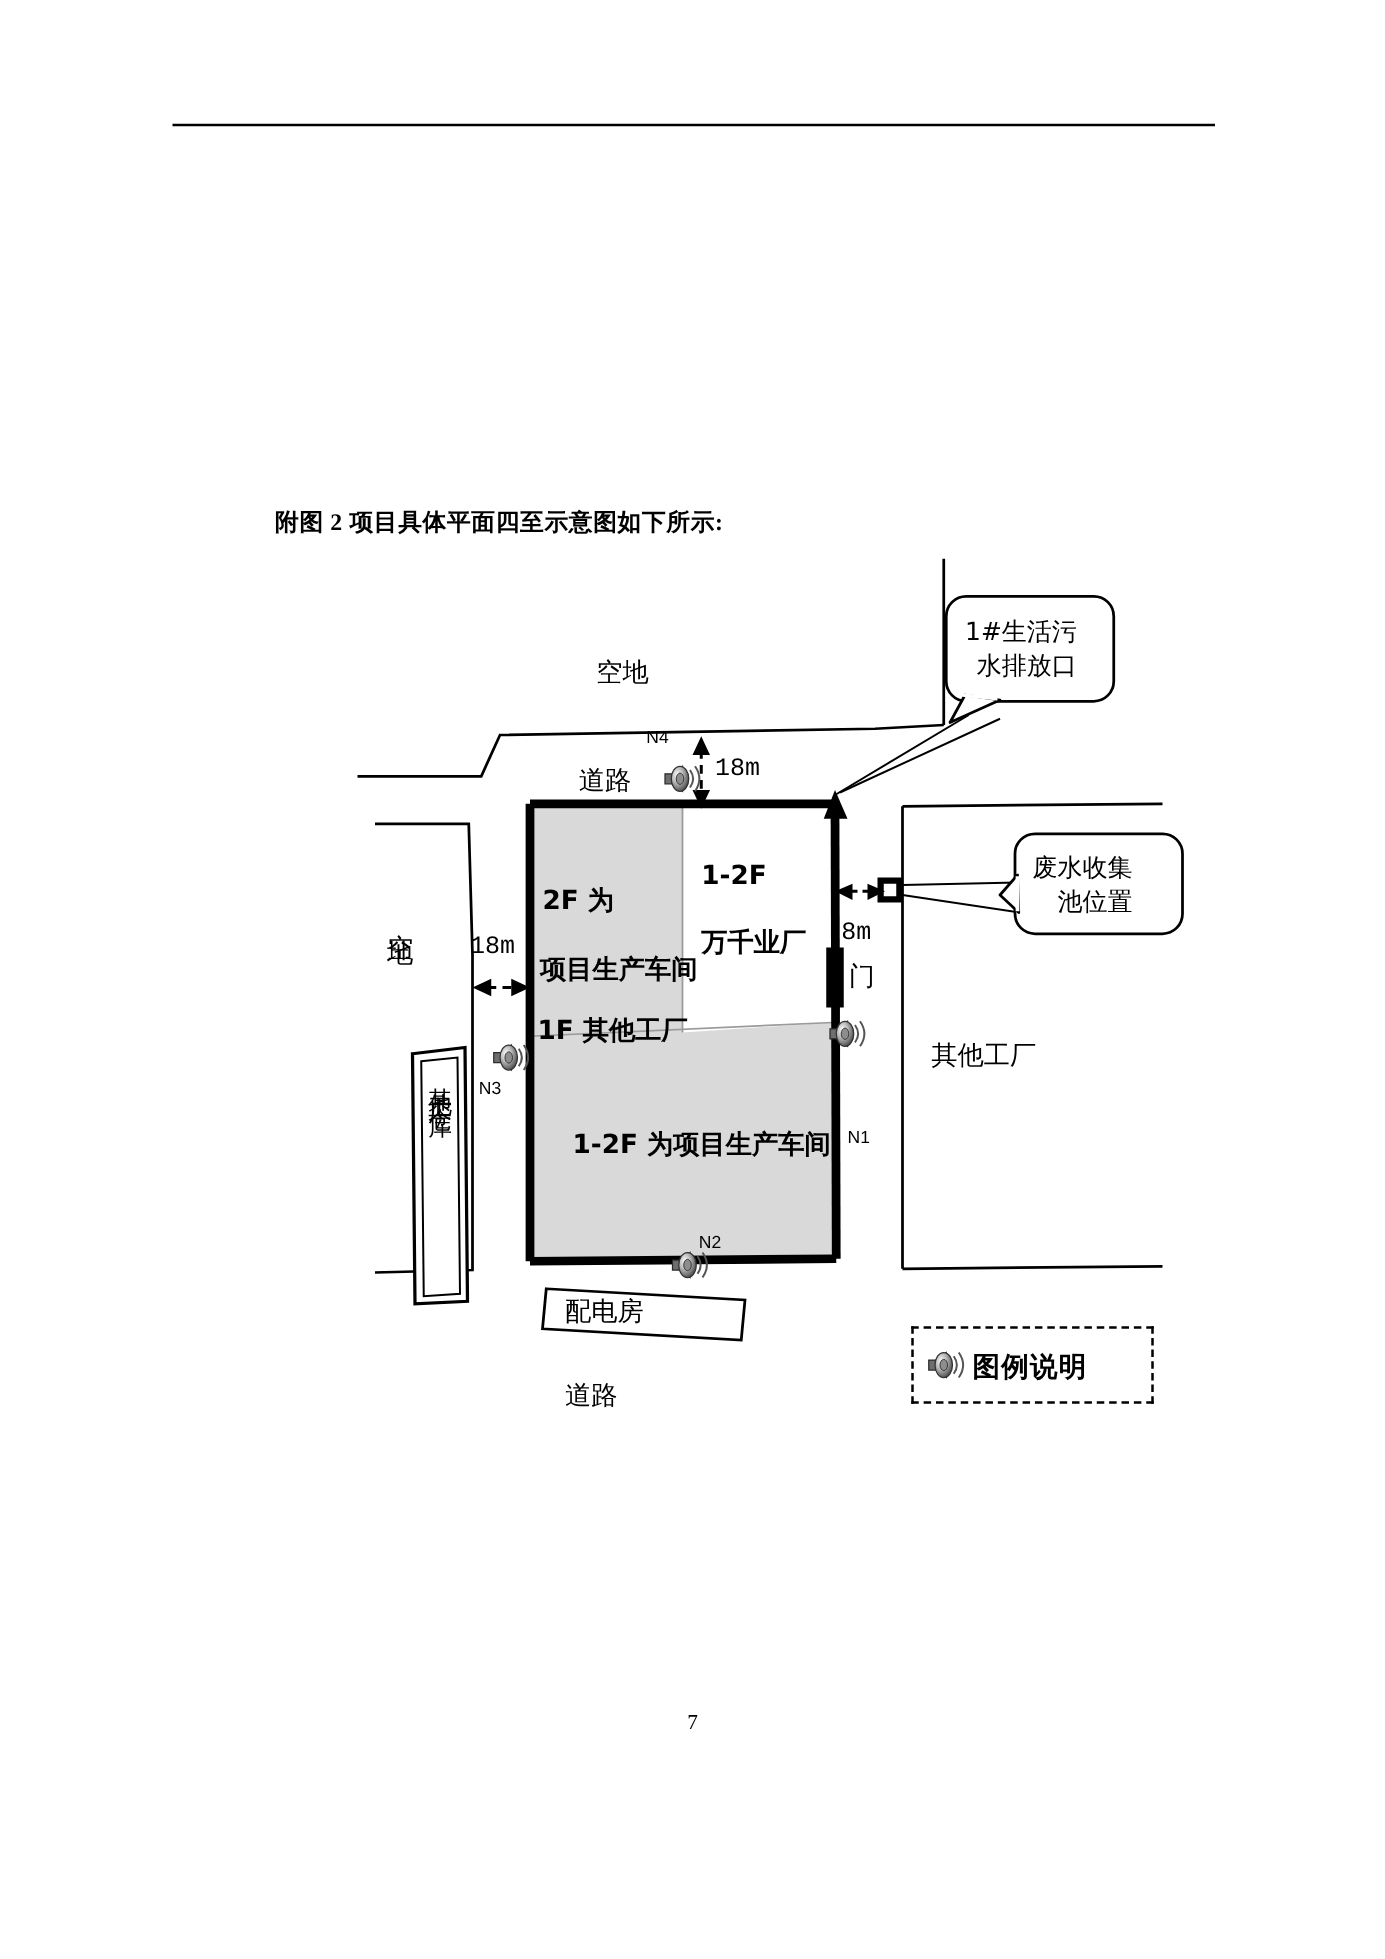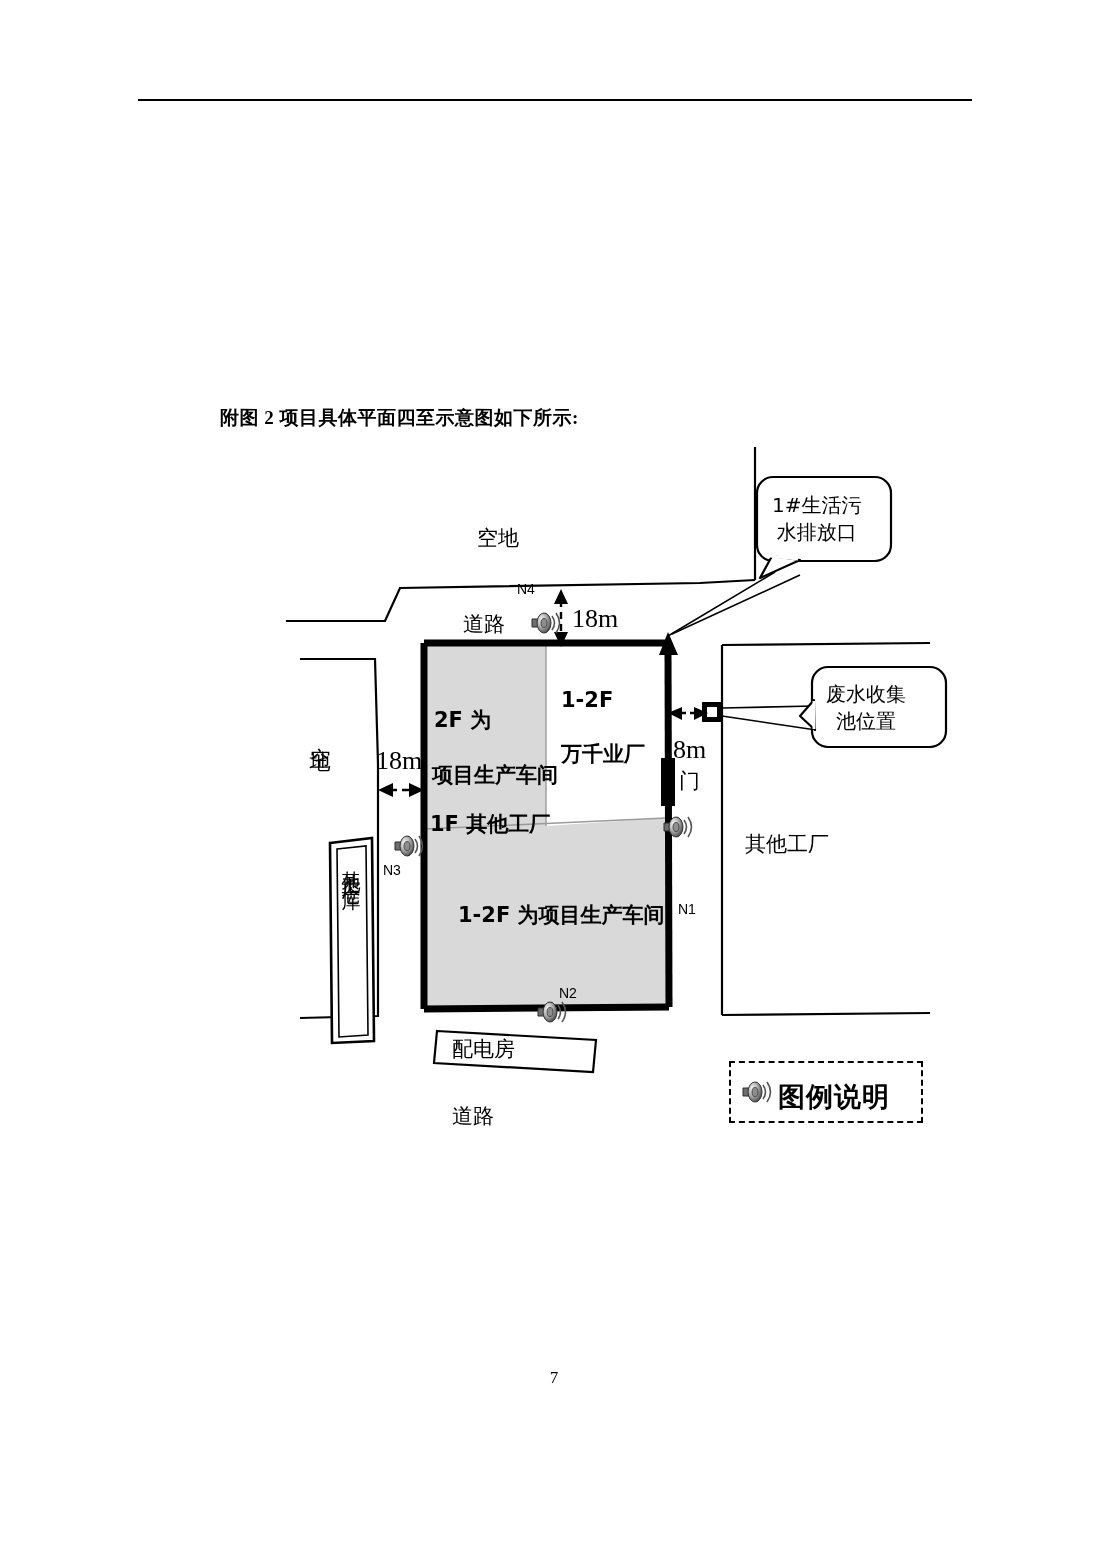--- a/index.html
+++ b/index.html
@@ -68,34 +68,34 @@
   .lbl {
     position: absolute;
     font-family: "DejaVu Sans", "Liberation Sans", sans-serif;
     font-size: 21px;
     line-height: 1.15;
     white-space: nowrap;
     color: #000;
   }
   .lbl.bold { font-weight: bold; }
   .lbl.sm { font-size: 19px; }
-  .lbl.dim { font-size: 26px; font-family: Liberation Serif, serif; }
+  .lbl.dim { font-size: 20px; font-family: Liberation Mono, monospace; }
   .lbl.np  { font-size: 14px; font-family: "Liberation Sans", "DejaVu Sans", sans-serif; }
   .lbl.vert {
     writing-mode: vertical-rl;
     text-orientation: upright;
     white-space: normal;
     line-height: 1.0;
     letter-spacing: 4px;
   }
   .lbl.callout {
     font-size: 20px;
     line-height: 1.35;
     white-space: pre-line;
-    text-align: center;
+    text-align: right;
   }
   
   .spk {
     position: absolute;
     width: 34px;
     height: 30px;
   }
   .legend-box {
     position: absolute;
     left: 729px;
@@ -104,21 +104,21 @@
     height: 62px;
     border: 2px dashed #000;
     box-sizing: border-box;
   }
   .legend-label {
     position: absolute;
     left: 778px;
     top: 1079px;
     font-family: Liberation Mono, monospace;
     font-weight: bold;
-    font-size: 27px;
+    font-size: 22px;
     letter-spacing: 1px;
   }
 </style>
 </head>
 <body>
 
 <div class="page">
 
   <div class="header-rule"></div>
 

